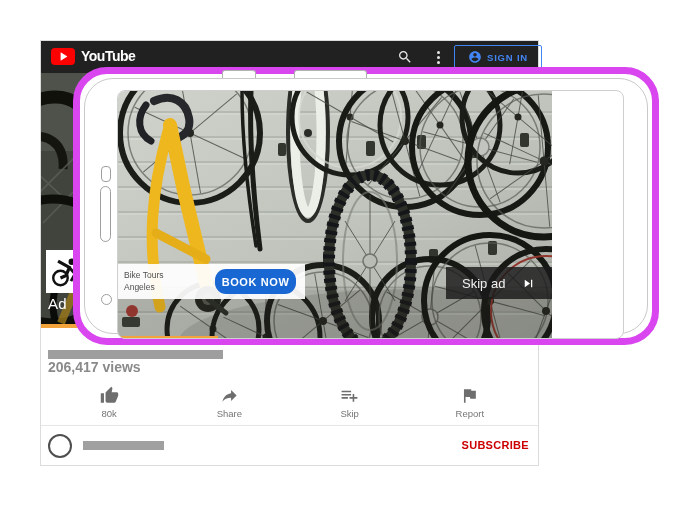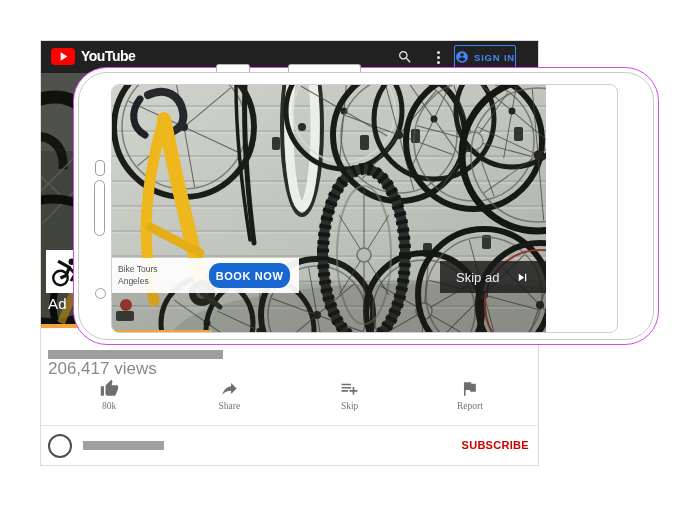--- a/index.html
+++ b/index.html
@@ -11,42 +11,42 @@
   .canvas{position:relative;width:696px;height:517px;background:#fff;overflow:hidden;}
 
   
   .page{position:absolute;left:40px;top:40px;width:499px;height:426px;border:1px solid #dcdcdc;background:#fff;}
   .yt-header{position:absolute;left:0;top:0;right:0;height:32px;background:var(--header-bg);display:flex;align-items:center;}
   .logo-wrap{position:absolute;left:10px;top:7px;display:flex;gap:6px;}
   .brand{color:#fff;font-size:14px;font-weight:bold;letter-spacing:-0.5px;}
   .hdr-search{position:absolute;left:356px;top:8px;width:16px;height:16px;}
   .hdr-dots{position:absolute;left:392px;top:8px;width:10px;height:16px;display:flex;flex-direction:column;align-items:center;justify-content:center;gap:2px;}
   .hdr-dots i{width:3px;height:3px;border-radius:50%;background:#e6e6e6;}
-  .signin-btn{position:absolute;left:413px;top:4px;height:24px;width:62px;border:1.5px solid var(--signin-blue);border-radius:2px;display:flex;align-items:center;justify-content:center;gap:5px;color:var(--signin-blue);font-size:9.5px;font-weight:bold;letter-spacing:.8px;background:transparent;cursor:pointer;}
+  .signin-btn{position:absolute;left:413px;top:4px;height:24px;width:88px;border:1.5px solid var(--signin-blue);border-radius:2px;display:flex;align-items:center;justify-content:center;gap:5px;color:var(--signin-blue);font-size:9.5px;font-weight:bold;letter-spacing:.8px;background:transparent;cursor:pointer;}
 
   .video-area{position:absolute;left:0;top:32px;width:497px;height:255px;overflow:hidden;background:#3c3f39;}
   .bg-scene{position:absolute;left:0;top:0;}
   .page-progress{position:absolute;left:0;bottom:0;width:100%;height:4px;background:var(--progress-yellow);}
   .ad-thumb{position:absolute;left:5px;top:177px;width:37px;height:43px;background:#fff;display:flex;align-items:center;justify-content:center;}
   .ad-label{position:absolute;left:7px;top:222px;color:#fff;font-size:15px;letter-spacing:.3px;}
 
   .title-bar{position:absolute;left:7px;top:309px;width:175px;height:9px;background:#9e9e9e;}
-  .views{position:absolute;left:7px;top:318px;font-size:17px;color:#8a8a8a;}
-  .actions{position:absolute;left:8px;right:8px;top:338px;height:36px;display:flex;font-family:Liberation Serif, serif;}
+  .views{position:absolute;left:7px;top:318px;font-size:14px;color:#8a8a8a;font-weight:bold;}
+  .actions{position:absolute;left:8px;right:8px;top:345px;height:36px;display:flex;}
   .action{flex:1;display:flex;flex-direction:column;align-items:center;justify-content:flex-start;cursor:pointer;}
   .action svg{width:19px;height:19px;fill:#6e6e6e;}
   .action .lbl{margin-top:3px;font-size:9.5px;color:#757575;}
   .divider{position:absolute;left:0;right:0;top:384px;height:1px;background:#e6e6e6;}
   .channel-row{position:absolute;left:0;right:0;top:385px;bottom:0;}
   .avatar{position:absolute;left:7px;top:8px;width:24px;height:24px;border:2px solid #4f4f4f;border-radius:50%;background:#fff;}
   .channel-bar{position:absolute;left:42px;top:15px;width:81px;height:9px;background:#a0a0a0;}
   .subscribe{position:absolute;right:9px;top:13px;font-size:11px;font-weight:bold;letter-spacing:.3px;color:var(--subscribe-red);cursor:pointer;padding-left:14px;}
 
   
-  .phone{position:absolute;left:73px;top:67px;width:586px;height:278px;background:#fff;border:1px solid #d946ef;border-radius:34px;}
+  .phone{position:absolute;left:73px;top:67px;width:586px;height:278px;background:#fff;border:7px solid #d946ef;border-radius:34px;}
   .phone-inner{position:absolute;inset:4px;border:1px solid #c9c9c9;border-radius:29px;}
   .bump{position:absolute;top:-4px;height:9px;background:#fff;border:1px solid #b3b3b3;border-bottom:none;border-radius:3px 3px 0 0;}
   .bump.b1{left:142px;width:34px;}
   .bump.b2{left:214px;width:73px;}
   .bezel-cam{position:absolute;left:21px;top:92px;width:10px;height:16px;border:1px solid #9e9e9e;border-radius:4px;background:#fff;}
   .bezel-pill{position:absolute;left:20px;top:112px;width:11px;height:56px;border:1px solid #9e9e9e;border-radius:6px;background:#fff;}
   .bezel-circle{position:absolute;left:21px;top:220px;width:11px;height:11px;border:1px solid #9e9e9e;border-radius:50%;background:#fff;}
   .screen{position:absolute;left:37px;top:16px;width:507px;height:249px;border:1px solid #cfcfcf;border-radius:8px;background:#fff;overflow:hidden;}
   .screen-video{position:absolute;left:0;top:0;width:434px;height:249px;overflow:hidden;}
 

